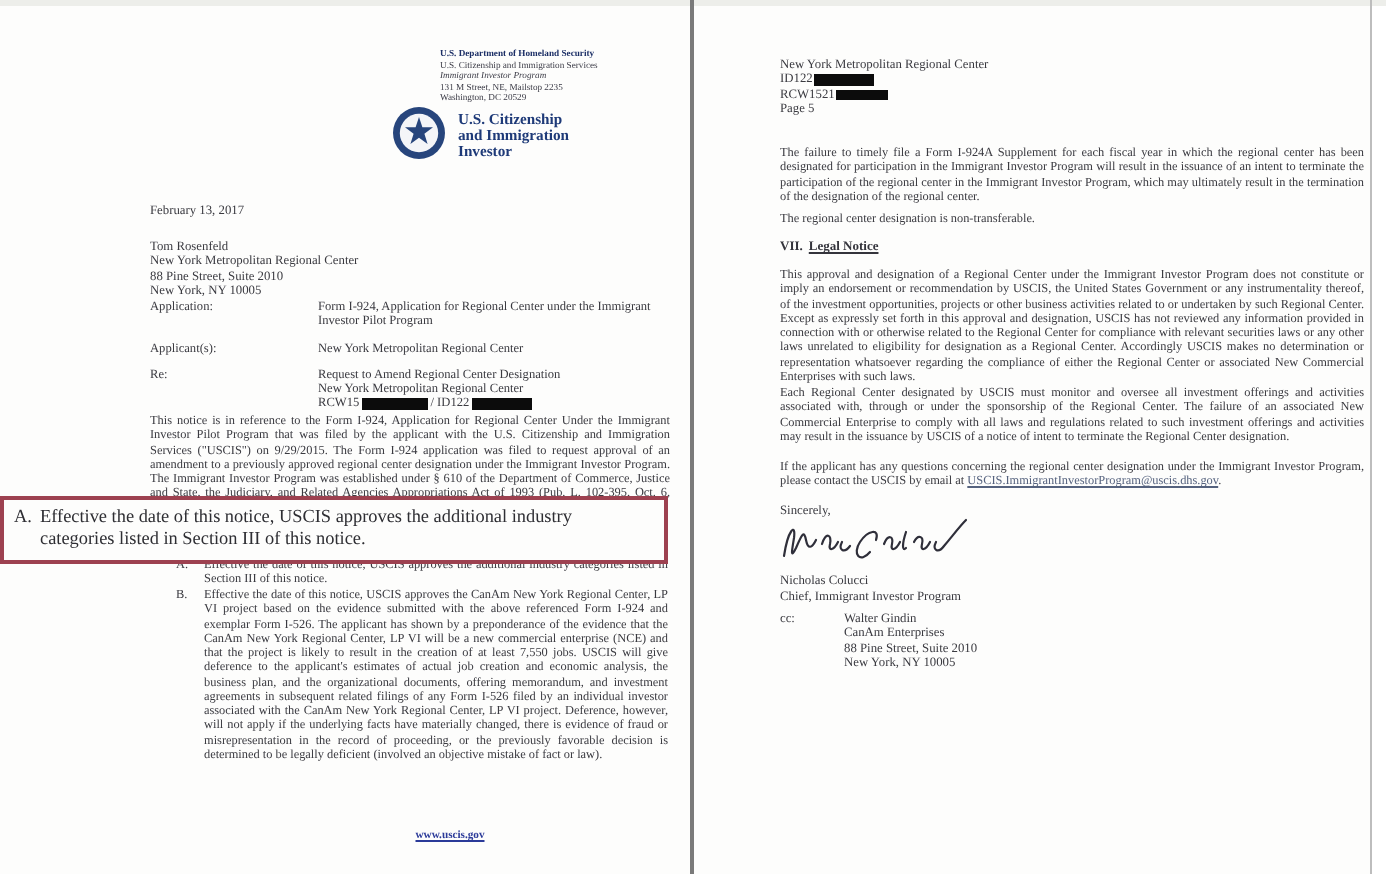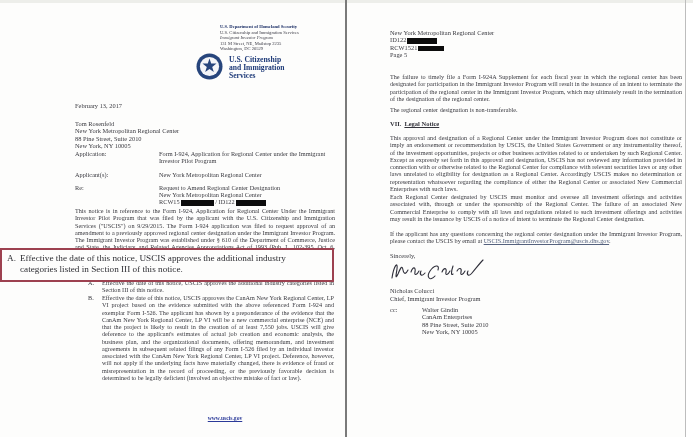--- a/index.html
+++ b/index.html
@@ -81,21 +81,21 @@
     <div>Washington, DC 20529</div>
   </div>
 
   <svg class="seal" viewBox="0 0 27 27">
     <circle cx="13.5" cy="13.5" r="13" fill="#27457c"></circle>
     <circle cx="13.5" cy="13.5" r="9.6" fill="#f4f5f8"></circle>
     <path d="M13.5,5.5 L15.2,10.6 L20.5,10.6 L16.2,13.9 L17.8,19 L13.5,15.9 L9.2,19 L10.8,13.9 L6.5,10.6 L11.8,10.6 Z" fill="#27457c"></path>
   </svg>
   <div class="wordmark">U.S. Citizenship
 and Immigration
-Services</div>
+Investor</div>
 
   <div class="date">February 13, 2017</div>
   <div class="recipient">Tom Rosenfeld
 New York Metropolitan Regional Center
 88 Pine Street, Suite 2010
 New York, NY 10005</div>
 
   <div class="fields">
     <div class="frow">
       <div class="flabel">Application:</div>

